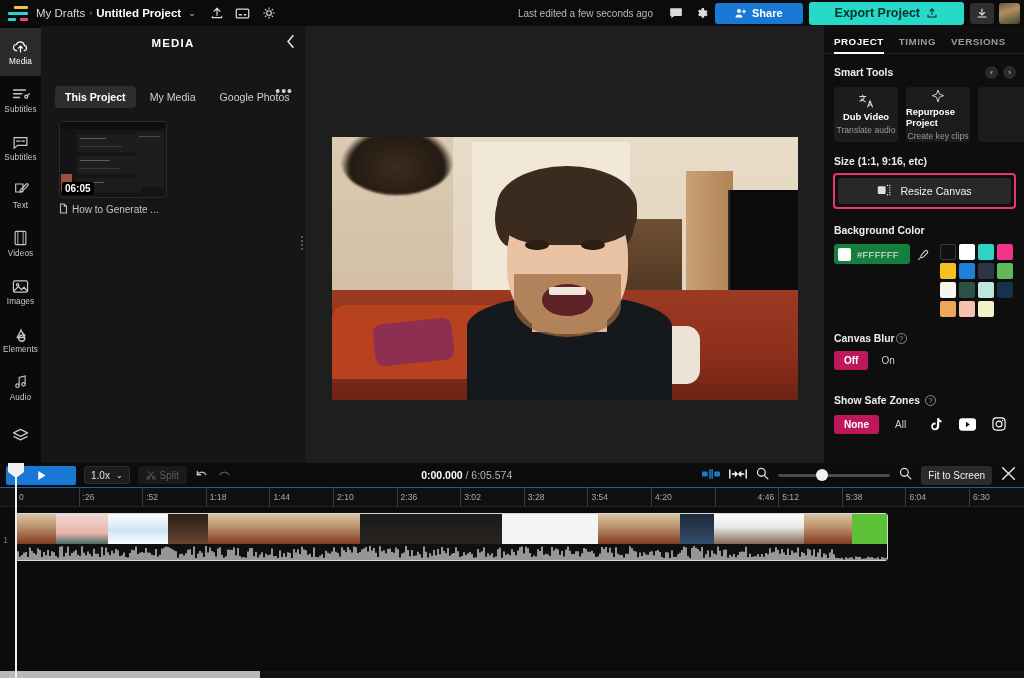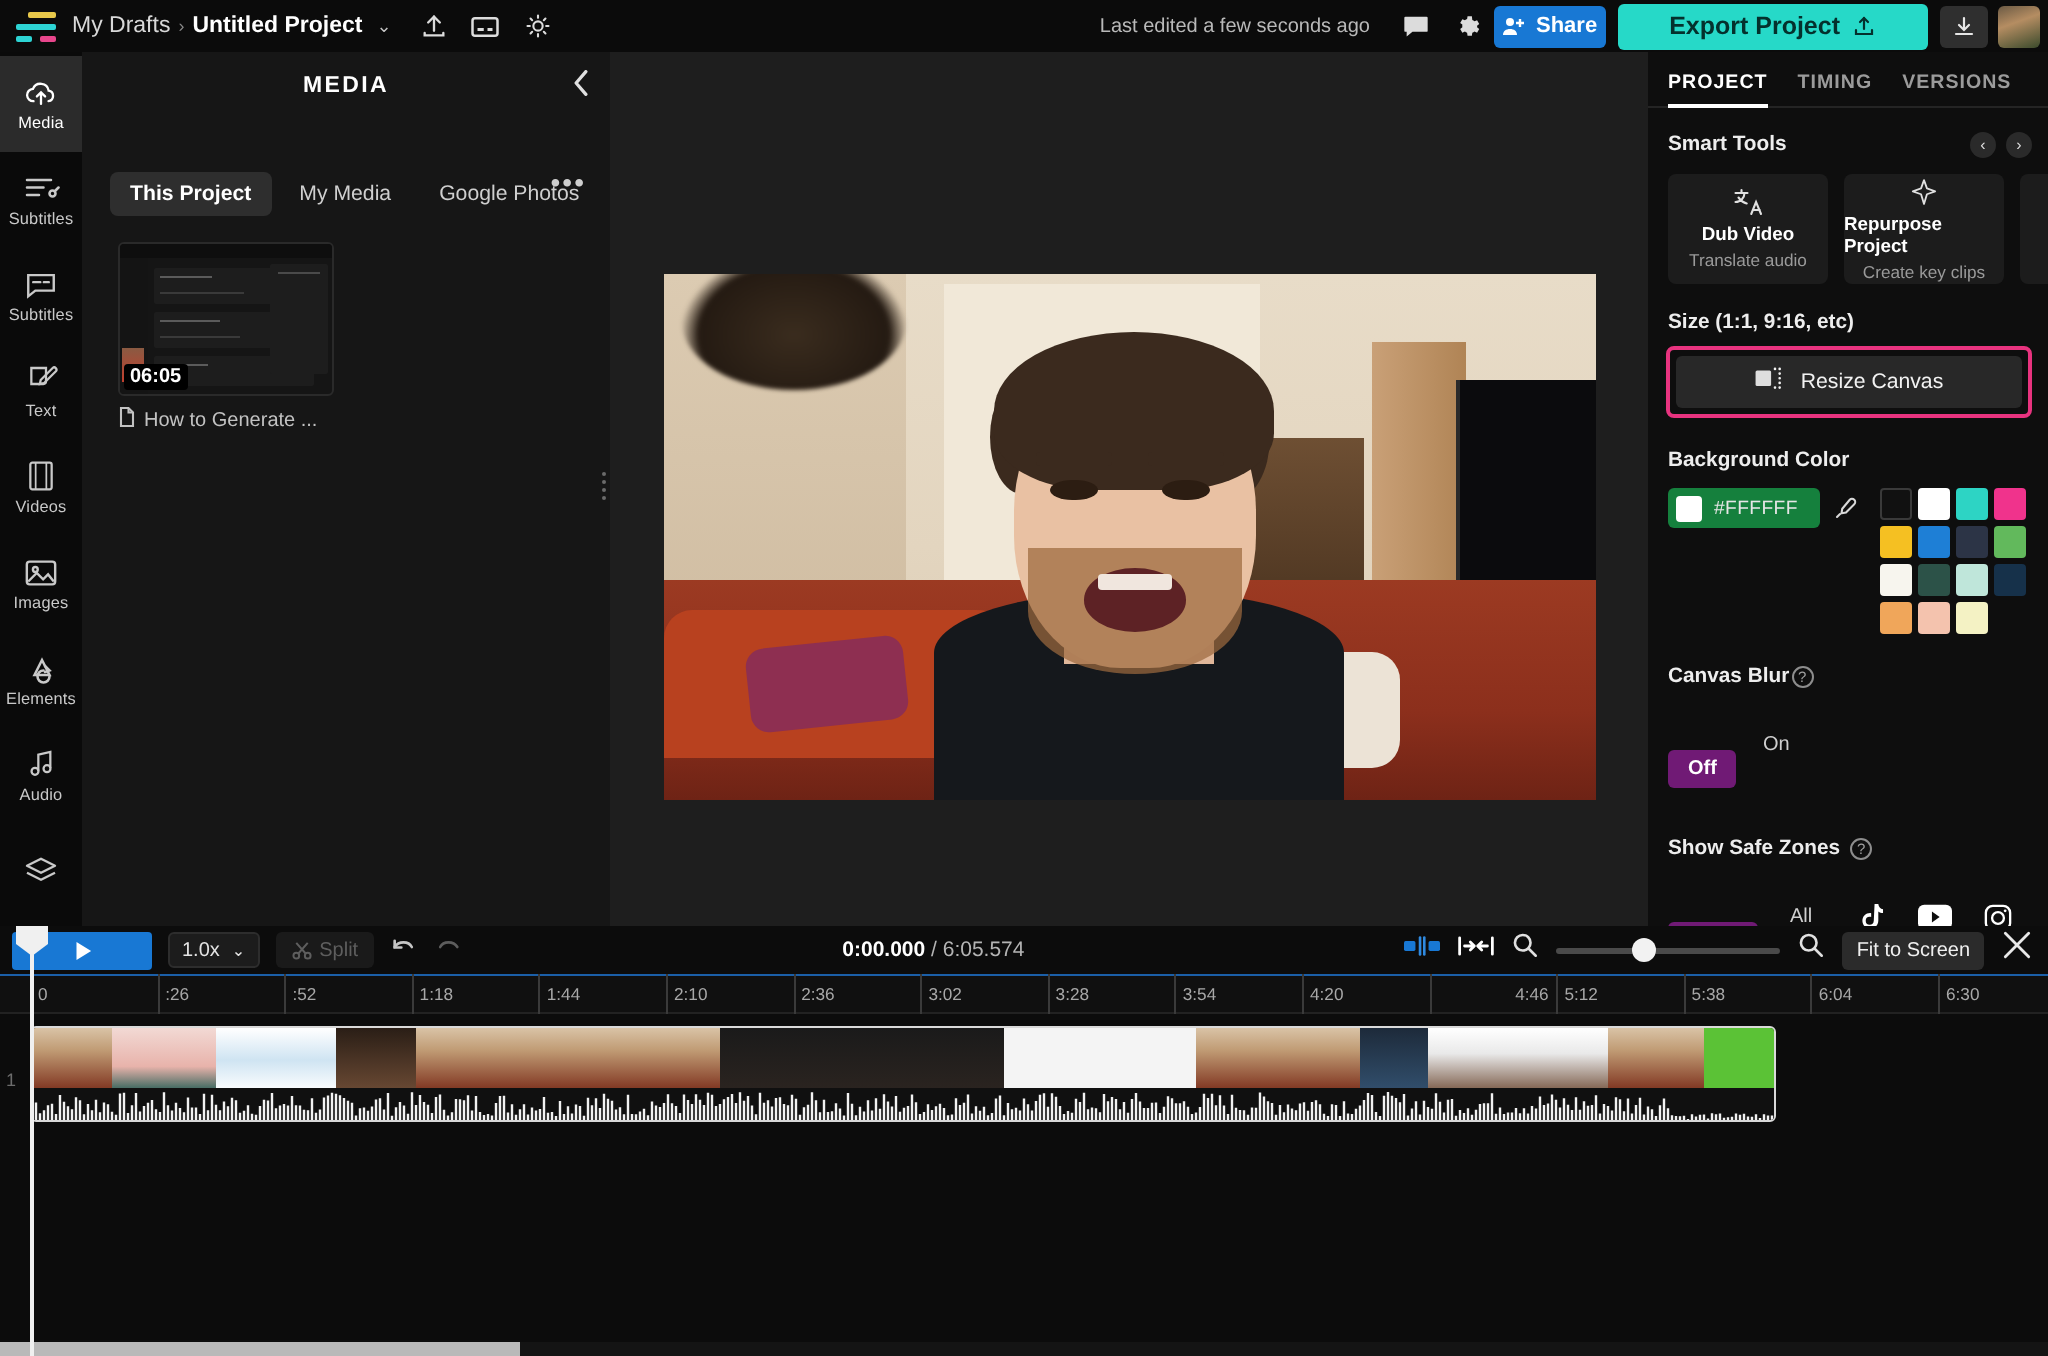--- a/index.html
+++ b/index.html
@@ -30,21 +30,21 @@
   .crumb-sep { font-size: 9px; color: #8a8a8a; margin: 0 4px; }
   .crumb-cur { font-size: 11.5px; color: #fff; font-weight: bold; white-space: nowrap;}
   .chev { margin-left: 7px; font-size: 9px; color: #c5c5c5; }
   .tb-icon { width: 26px; height: 22px; display: flex; align-items: center;
              justify-content: center; color: #dcdcdc; }
   .tb-icon svg { display:block; }
   .spacer { flex: 1 1 auto; }
   .edited { font-size: 10px; color: #b9b9b9; margin-right: 10px; white-space: nowrap;}
   .btn-share {
     background: #1878d4; color:#fff; height: 21px; border-radius: 3px;
-    display:flex; align-items:center; gap:5px; padding: 0 4px;
+    display:flex; align-items:center; gap:5px; padding: 0 20px;
     font-size: 11px; font-weight: bold; margin-right: 6px;
   }
   .btn-export {
     background: #26d9c8; color:#04312d; height: 23px; border-radius: 3px;
     display:flex; align-items:center; gap:6px; padding: 0 26px;
     font-size: 12.5px; font-weight: bold; margin-right: 6px;
   }
   .btn-dl { background:#2f2f2f; width:24px; height:21px; border-radius:3px;
             display:flex; align-items:center; justify-content:center; margin-right: 5px;}
   .avatar { width:21px; height:21px; border-radius:3px; overflow:hidden;
@@ -174,21 +174,21 @@
   .rtab.active { color:#fff; border-bottom:2px solid #fff; }
   .rdiv { height:1px; background:#242424; margin-top:-1px; }
   .sec-title { font-size:10.4px; font-weight:bold; color:#ededed; }
   .smart-head { display:flex; align-items:center; justify-content:space-between;
                 padding: 12px 8px 0 10px; }
   .arrows { display:flex; gap:5px; }
   .arrow-btn { width:13px; height:13px; border-radius:50%; background:#2a2a2a;
      display:flex; align-items:center; justify-content:center; font-size:8px; color:#ddd;}
   .cards { display:flex; gap:8px; padding: 8px 0 0 10px; overflow:hidden; }
   .card {
-    width:80px; height:55px; background:#1c1c1c; border-radius:4px; flex:0 0 auto;
+    width:64px; height:55px; background:#1c1c1c; border-radius:4px; flex:0 0 auto;
     display:flex; flex-direction:column; align-items:center; justify-content:center; gap:3px;
   }
   .card .ci { color:#e0e0e0; height:14px; }
   .card .ct { font-size:9.4px; font-weight:bold; color:#fff; }
   .card .cs { font-size:8.6px; color:#9a9a9a; }
 
   .size-lbl { font-size:10.4px; font-weight:bold; color:#ededed; padding:14px 0 0 10px;}
   .resize-outer {
     margin: 6px 8px 0 9px; border:2px solid #e8337f; border-radius:4px; padding:3px;
   }
@@ -208,21 +208,21 @@
      grid-auto-rows:16px; gap:3px; margin-left:4px;}
   .sw { width:16px; height:16px; border-radius:2px; }
 
   .blur-lbl { display:flex; align-items:center; gap:1px;
      font-size:10.4px; font-weight:bold; color:#ededed; padding:16px 0 0 10px;}
   .q { width:11px; height:11px; border:1px solid #8d8d8d; border-radius:50%;
        font-size:7.5px; display:flex; align-items:center; justify-content:center;
        color:#9d9d9d; font-weight:normal;}
   .seg-row { display:flex; gap:3px; padding: 7px 0 0 10px; align-items:center;}
   .seg { font-size:10px; padding:4px 10px; border-radius:3px; color:#cfcfcf;}
-  .seg.active { background:#701a75; color:#fff; font-weight:bold;margin-top:24px;}
+  .seg.active { background:#be185d; color:#fff; font-weight:bold;}
 
   .safe-lbl { display:flex; align-items:flex-start; gap:5px;
      font-size:10.4px; font-weight:bold; color:#ededed; padding:25px 0 0 10px;}
   .safe-row { display:flex; gap:6px; padding:7px 0 0 10px; align-items:center;}
   .safe-ic { width:26px; height:22px; display:flex; align-items:center;
              justify-content:center; color:#fff; }
 
   
   .tl { position:absolute; top:463px; left:0; width:1024px; height:215px;
         background:#0c0c0c; }

